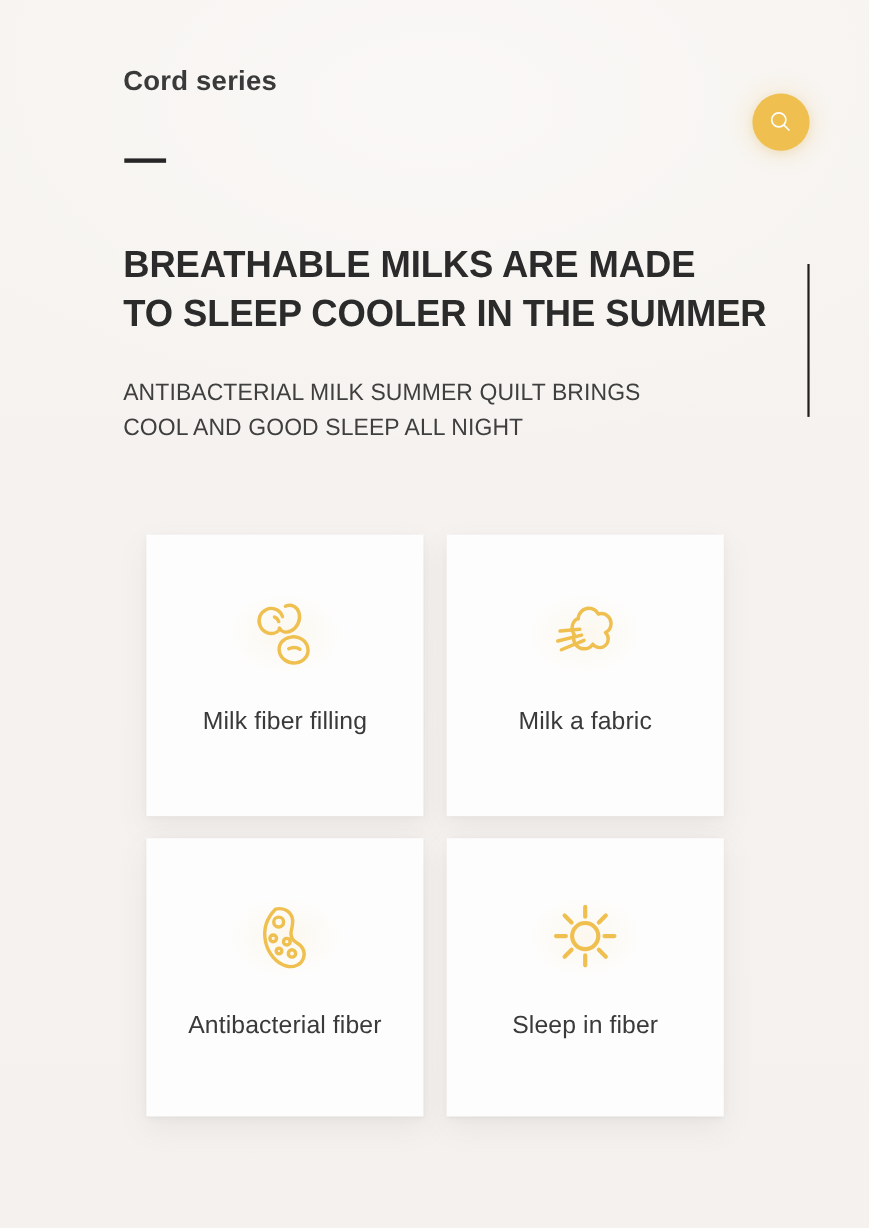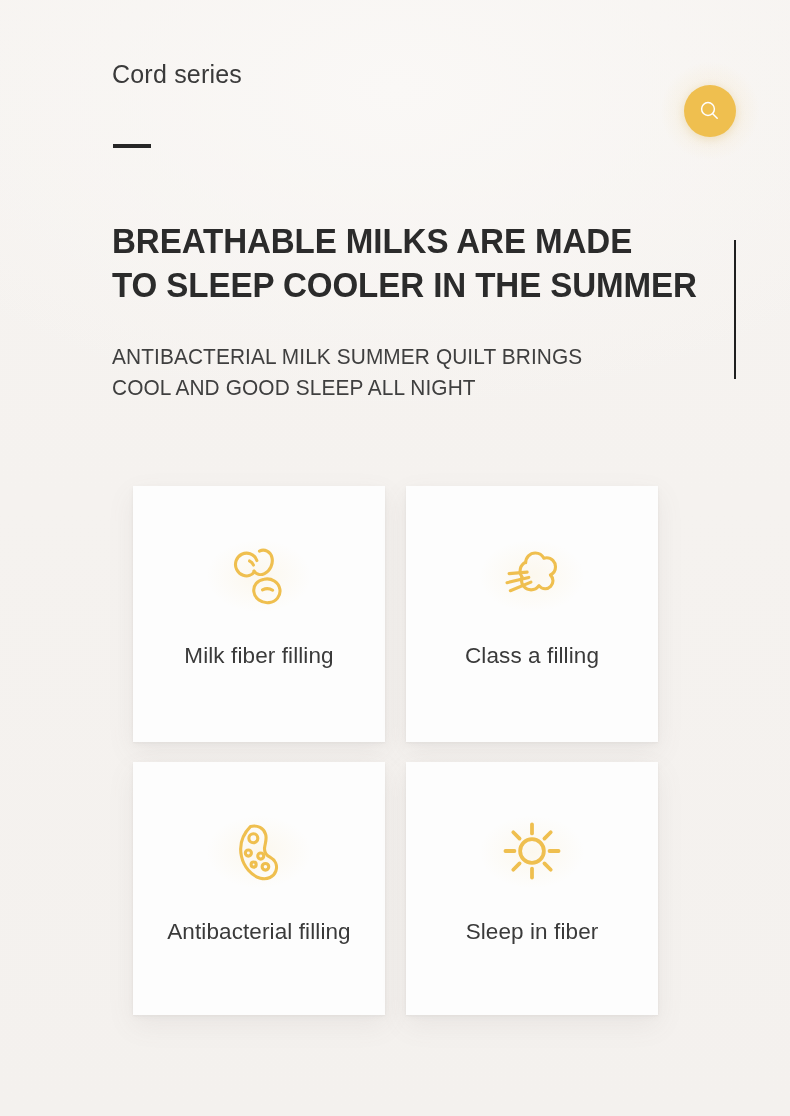--- a/index.html
+++ b/index.html
@@ -33,21 +33,21 @@
   }
 
   
   .eyebrow {
     position: absolute;
     left: 112px;
     top: 59px;
     font-size: 25px;
     letter-spacing: 0.2px;
     color: #3a3a3a;
-    font-weight: 400;
+    font-weight: 700;
     line-height: 1.2;
   }
 
   .rule-dash {
     position: absolute;
     left: 113px;
     top: 144px;
     width: 38px;
     height: 4px;
     background: #262626;
@@ -239,35 +239,35 @@
     <div class="feature-card">
       <div class="card-icon">
         <svg viewBox="0 0 80 80" width="78" height="78" fill="none" stroke="#efbf4f" stroke-width="3.2" stroke-linecap="round" stroke-linejoin="round">
           <path d="M33.5 27.5c0-5.6 4.4-10.1 9.9-10.1 3.8 0 7.1 2.2 8.8 5.4 0.9-0.3 1.8-0.5 2.8-0.5 5 0 9.1 4.2 9.1 9.3 0 3.7-2.1 6.9-5.2 8.4 1.6 1.5 2.6 3.6 2.6 6 0 4.5-3.6 8.1-8 8.1-2.6 0-4.9-1.3-6.4-3.2-1.8 2.6-4.7 4.3-8.1 4.3-5.4 0-9.8-4.4-9.8-9.9 0-1.1 0.2-2.2 0.5-3.2"></path>
           <path d="M29.7 41.9c-1.2-1.7-1.9-3.8-1.9-6 0-3.4 1.6-6.4 4.1-8.3"></path>
           <path d="M16.5 38.6l18.5-1.6"></path>
           <path d="M14.4 47.9l22.3-5.4"></path>
           <path d="M17.8 56.1l21.1-8.8"></path>
         </svg>
       </div>
-      <div class="card-label">Class a filling</div>
+      <div class="card-label">Milk a fabric</div>
     </div>
 
     <div class="feature-card">
       <div class="card-icon">
         <svg viewBox="0 0 80 80" width="78" height="78" fill="none" stroke="#efbf4f" stroke-width="3.2" stroke-linecap="round" stroke-linejoin="round">
           <path d="M31.4 14.8c7.2-1.6 13.6 1.8 15.4 8.1 1.5 5.2-0.6 9.2-1.1 13.9-0.5 5 1.9 7.6 5.6 9.6 5.5 3 7.9 8.6 6 14.1-2.1 6.1-8.8 9.3-15.9 7.4-9.2-2.5-17-11.6-19.4-22.5-2.5-11.6 1.4-22.5 9.4-30.6z"></path>
           <circle cx="34.2" cy="26.9" r="4.6"></circle>
           <circle cx="29.1" cy="42.1" r="3.1"></circle>
           <circle cx="41.8" cy="45.2" r="3.1"></circle>
           <circle cx="34.5" cy="53.9" r="2.6"></circle>
           <circle cx="46.6" cy="56.2" r="3.4"></circle>
         </svg>
       </div>
-      <div class="card-label">Antibacterial filling</div>
+      <div class="card-label">Antibacterial fiber</div>
     </div>
 
     <div class="feature-card">
       <div class="card-icon">
         <svg viewBox="0 0 80 80" width="72" height="72" fill="none" stroke="#efbf4f" stroke-width="4.2" stroke-linecap="round">
           <circle cx="40" cy="40" r="13.2"></circle>
           <line x1="40" y1="10.5" x2="40" y2="20.5"></line>
           <line x1="40" y1="59.5" x2="40" y2="69.5"></line>
           <line x1="10.5" y1="40" x2="20.5" y2="40"></line>
           <line x1="59.5" y1="40" x2="69.5" y2="40"></line>

